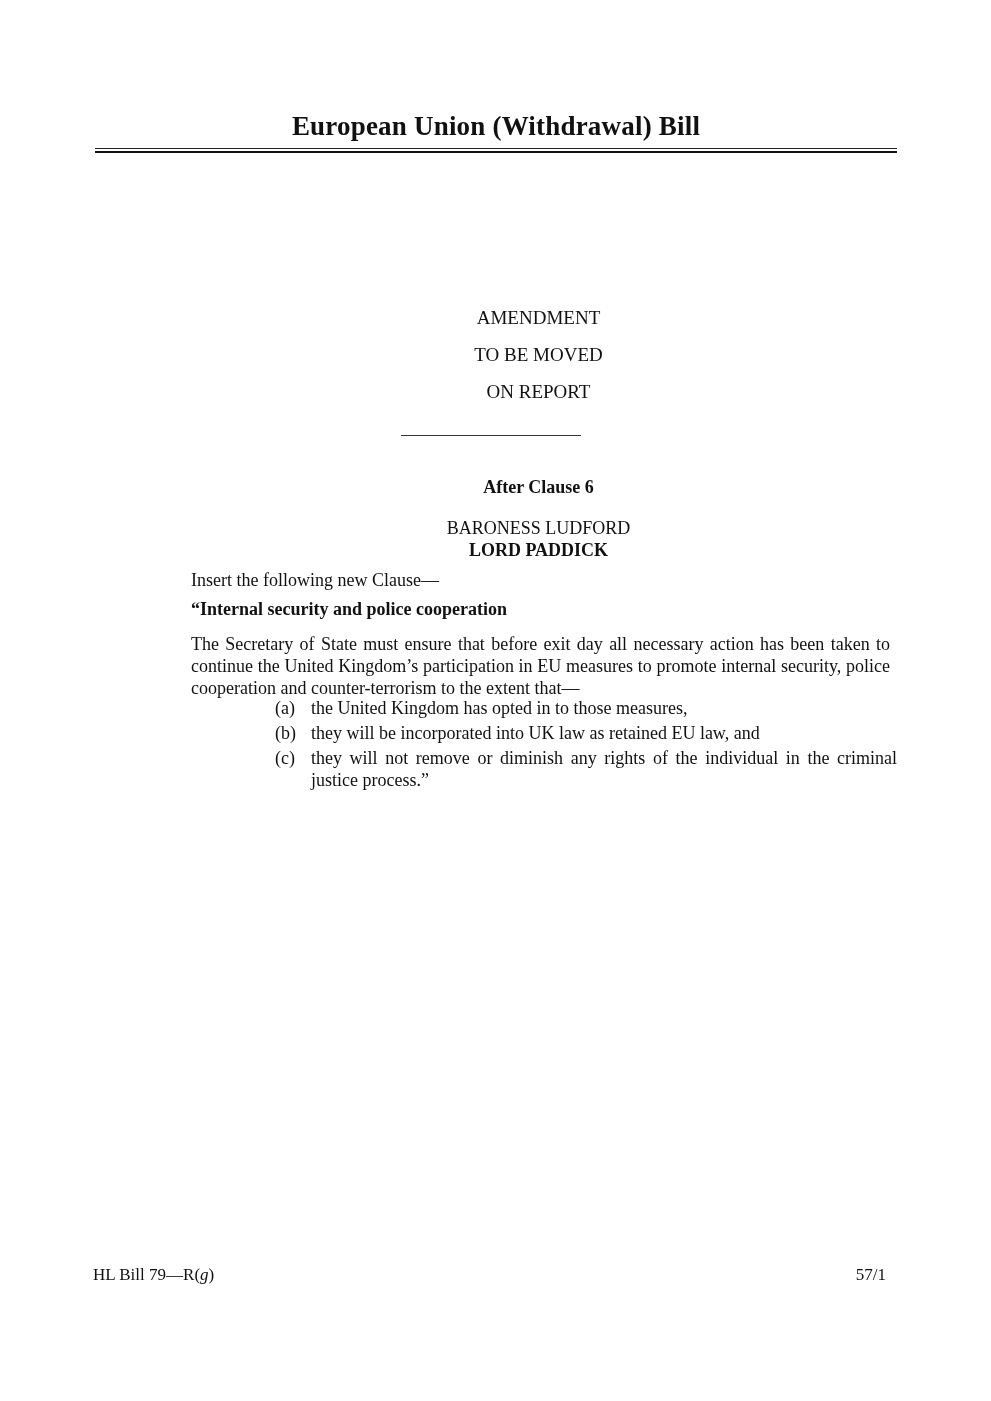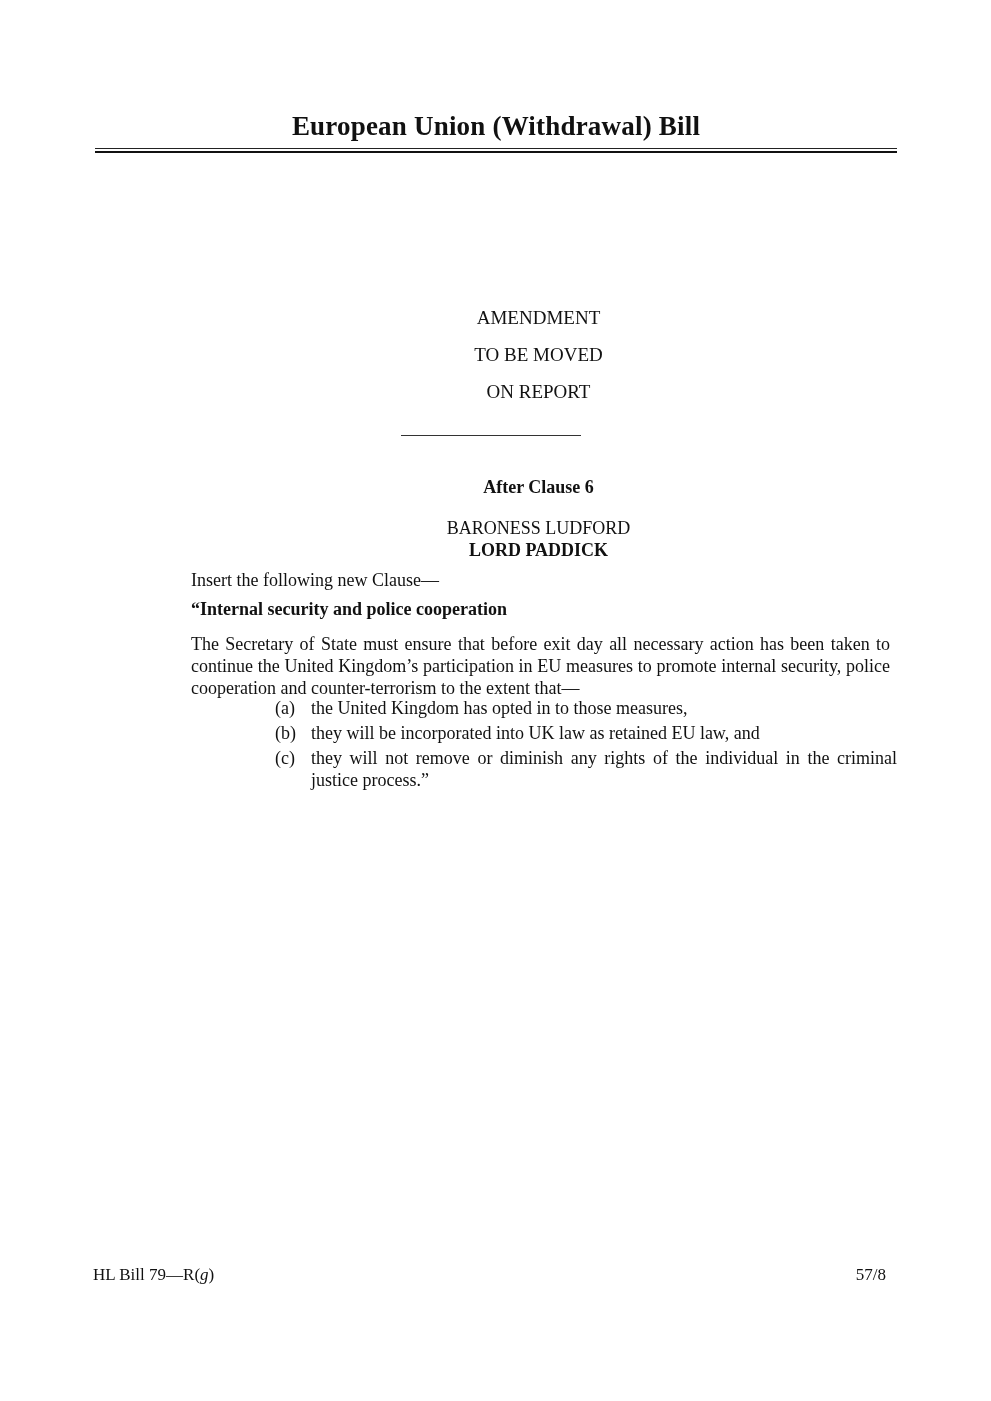--- a/index.html
+++ b/index.html
@@ -66,15 +66,15 @@
     <span class="txt">they will be incorporated into UK law as retained EU law, and</span>
   </div>
   <div class="item" style="top:747px;">
     <span class="lbl">(c)</span>
     <span class="txt">they will not remove or diminish any rights of the individual in the criminal justice process.”</span>
   </div>
 
   <div class="footer" style="left:93px;">
     <span>HL Bill 79—R(</span><i>g</i><span>)</span>
   </div>
-  <div class="footer" style="right:105px;">57/8</div>
+  <div class="footer" style="right:105px;">57/1</div>
 
 </div>
 
 </body></html>

